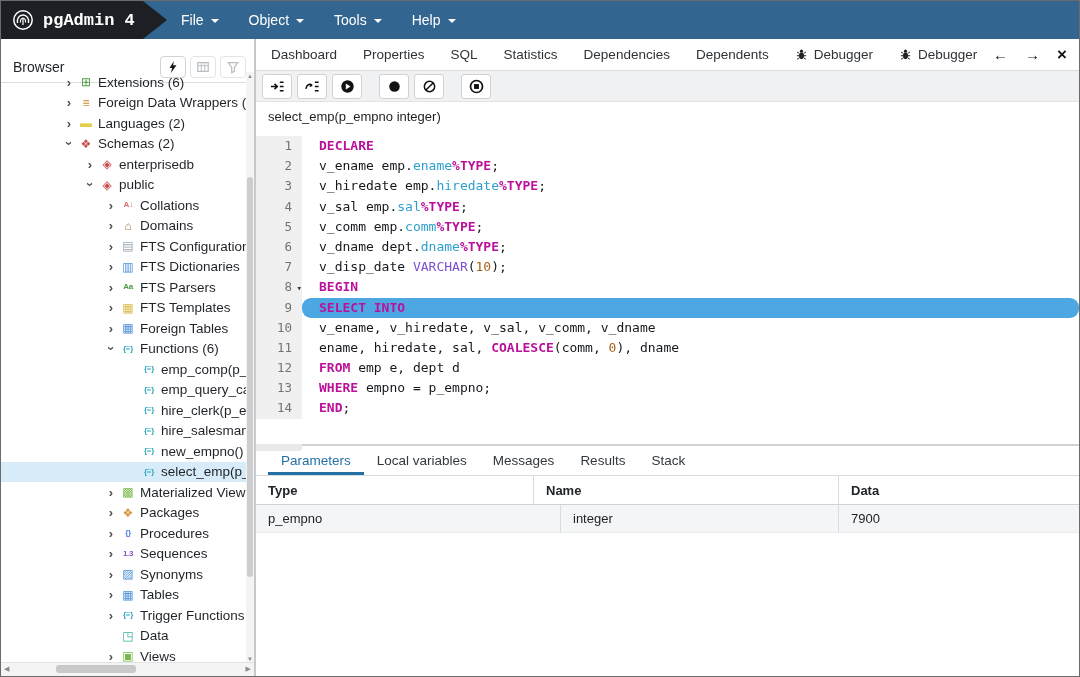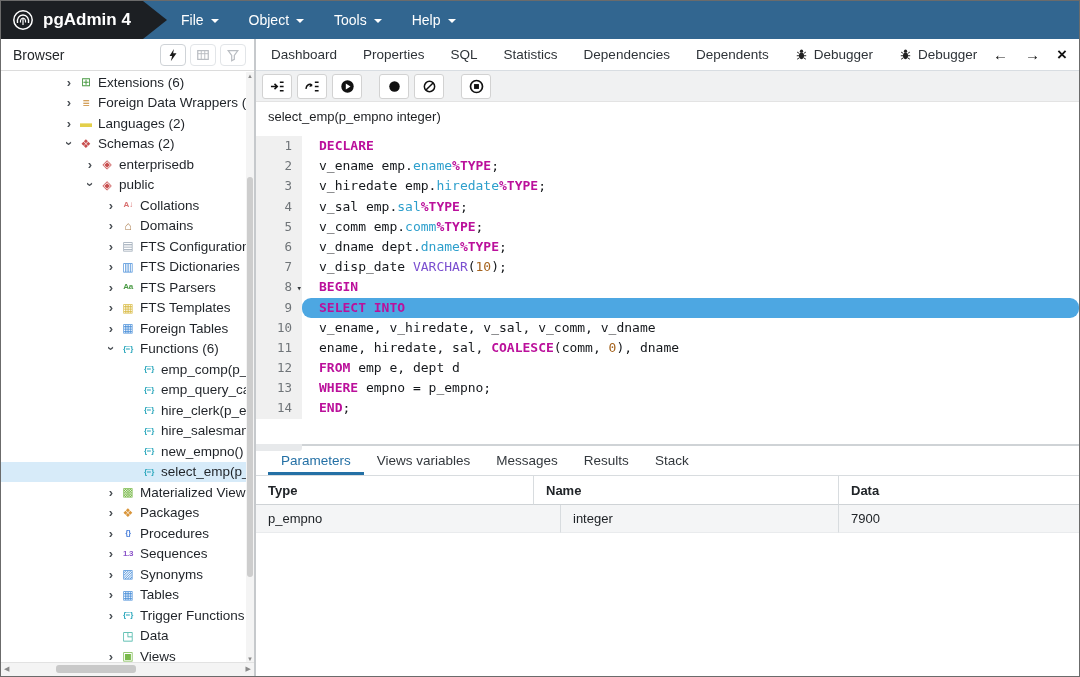--- a/index.html
+++ b/index.html
@@ -4,33 +4,33 @@
 <style>
   html,body{margin:0;padding:0;background:#e9e9e9;}
   .window{position:relative;width:1078px;height:675px;border:1px solid #6b6b6b;background:#fff;
           font-family:"Liberation Sans",sans-serif;overflow:hidden;}
 
   
   .hdr{position:absolute;top:0;left:0;right:0;height:38px;background:#326690;}
   .logo{position:absolute;top:0;left:0;width:166px;height:38px;background:#1c1f23;
         clip-path:polygon(0 0,142px 0,166px 19px,142px 38px,0 38px);
         display:flex;align-items:center;gap:8px;padding-left:10px;box-sizing:border-box;
-        color:#fff;font-size:17px;font-weight:bold;}
+        color:#fff;font-size:17px;font-weight:bold;font-family:Liberation Mono, monospace;}
   .logo svg{width:24px;height:24px;flex:none;}
   .menubar{position:absolute;left:180px;top:0;height:38px;display:flex;gap:30px;align-items:center;
            color:#fff;font-size:14px;}
   .menu-item{display:flex;align-items:center;gap:7px;cursor:default;}
   .caret{width:0;height:0;border-left:4px solid transparent;border-right:4px solid transparent;
          border-top:4px solid #fff;margin-top:2px;}
 
   
   .left{position:absolute;top:38px;left:0;width:253px;bottom:0;background:#fff;
         border-right:2px solid #c6c9cc;box-sizing:content-box;}
   .browser-head{height:31px;border-bottom:1px solid #dcdcdc;display:flex;align-items:center;
-                padding:0 8px 0 12px;font-size:14px;color:#232629;}
+                padding:0 8px 0 12px;font-size:14px;color:#232629;margin-top:12px;}
   .btools{margin-left:auto;display:flex;gap:4px;}
   .btool{width:26px;height:22px;border:1px solid #cfd3d7;border-radius:4px;background:#fff;
          display:flex;align-items:center;justify-content:center;padding:0;}
   .btool.disabled{border-color:#e2e5e8;}
   .btool svg{width:14px;height:14px;}
 
   .tree{position:absolute;top:33px;left:0;right:0;bottom:13px;overflow:hidden;
         font-size:13.5px;color:#1f2328;}
   .trow{height:20.5px;display:flex;align-items:center;white-space:nowrap;cursor:default;}
   .trow.selected{background:#d7ebf9;}
@@ -449,21 +449,21 @@
         <div class="cl">
           <span class="gut">14</span>
           <span class="lc"><span class="kw">END</span><span>;</span></span>
         </div>
       </div>
 
     <div class="bottom">
       <div class="grip"></div>
       <div class="btabs" id="btabs">
           <span class="btab active">Parameters</span>
-          <span class="btab">Views variables</span>
+          <span class="btab">Local variables</span>
           <span class="btab">Messages</span>
           <span class="btab">Results</span>
           <span class="btab">Stack</span>
         </div>
       <div id="ptable">
           <div class="prow phead">
             <div class="pcell c1">Type</div>
             <div class="pcell c0">Name</div>
             <div class="pcell c2">Data</div>
           </div>

